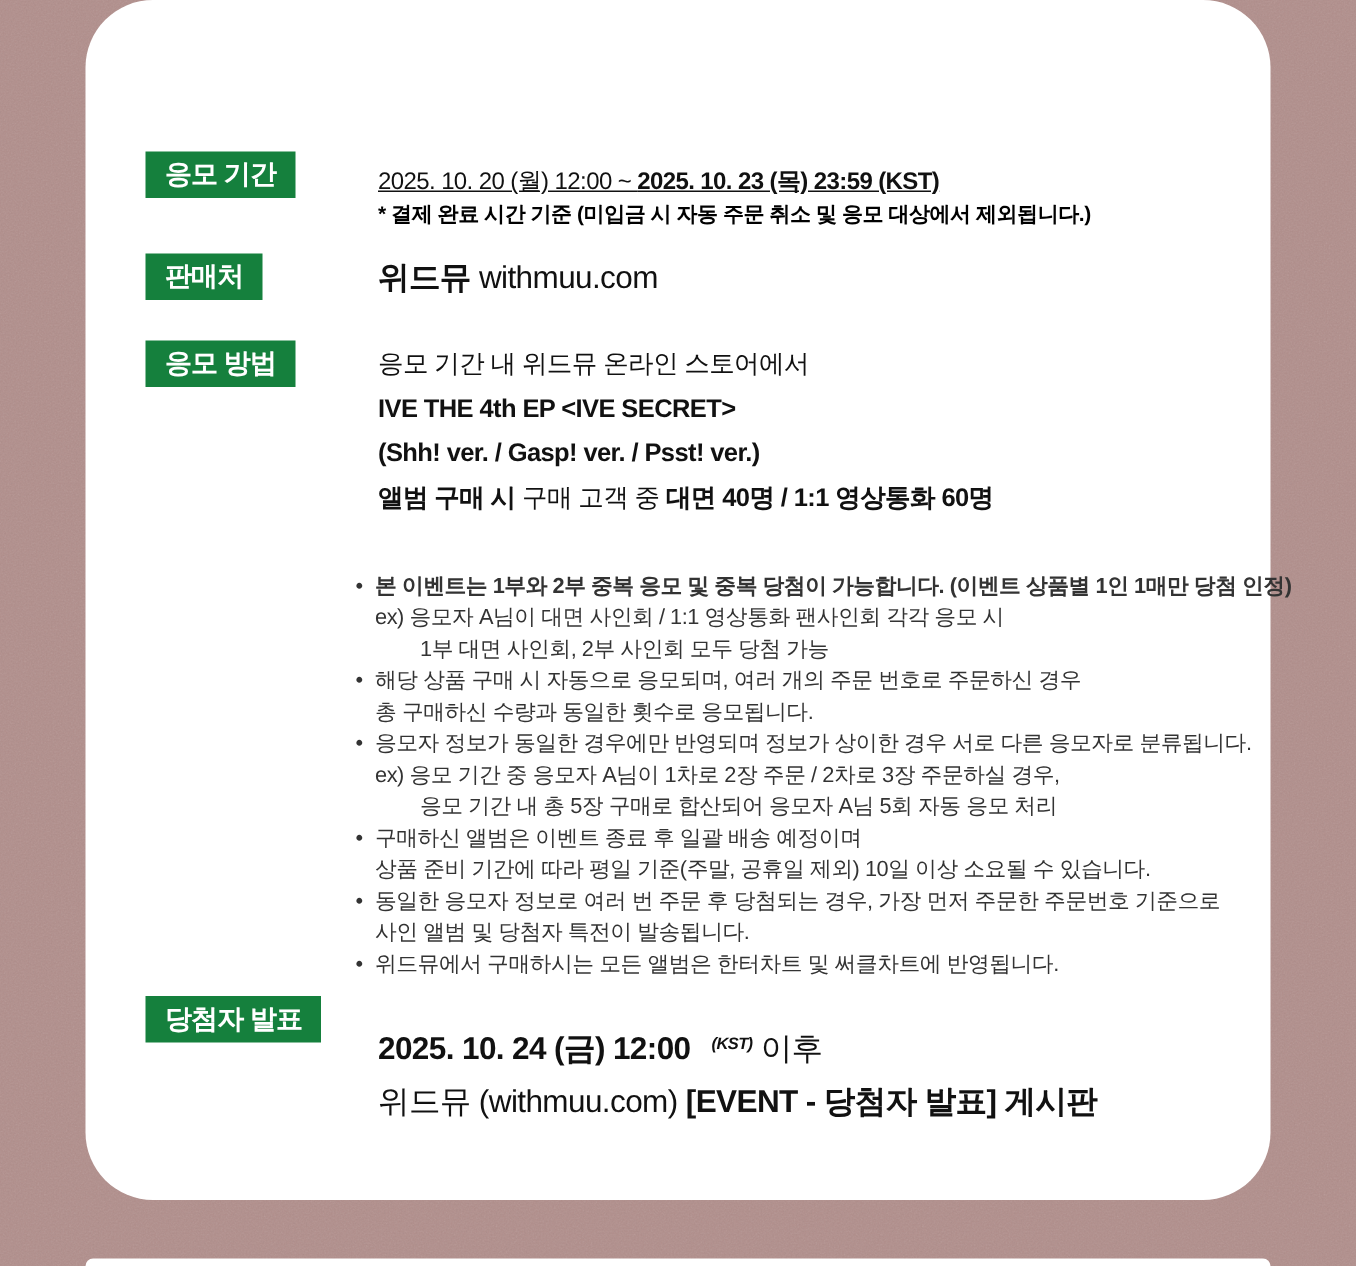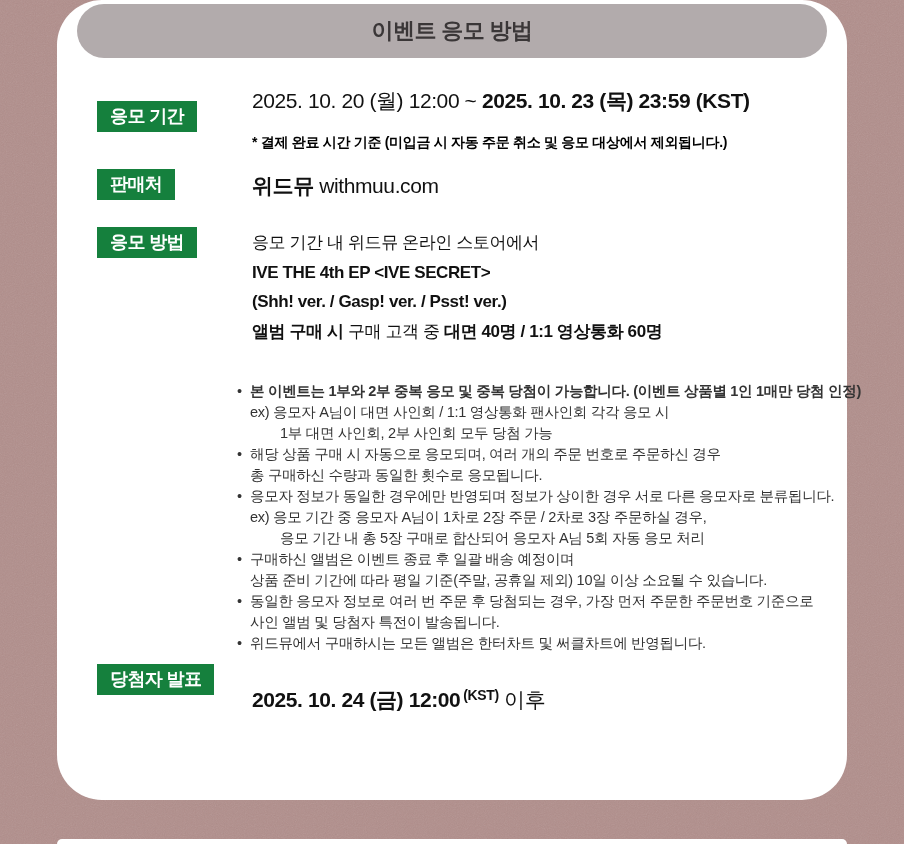--- a/index.html
+++ b/index.html
@@ -32,51 +32,48 @@
     font-size:18px;font-weight:700;letter-spacing:-0.6px;
     padding:0 13px;white-space:nowrap;
   }
   .badge-period{top:101px;}
   .badge-store{top:169px;}
   .badge-method{top:227px;}
   .badge-announce{top:664px;}
   .content{position:absolute;left:195px;color:#111;white-space:nowrap;letter-spacing:-0.4px;}
   .b{font-weight:800;}
   .m{font-weight:500;}
-  .period-line{top:87px;font-size:21px;line-height:28px;}
+  .period-line{top:108px;font-size:16px;line-height:28px;text-decoration:underline;}
   .period-note{top:132px;font-size:14px;line-height:20px;color:#000000;font-weight:700;letter-spacing:-0.3px;}
   .store-line{top:172px;font-size:21px;line-height:28px;}
   .method-lines{top:228px;font-size:17px;}
   .method-lines .line{line-height:29.5px;}
   .announce-lines{top:684px;font-size:21px;}
   .announce-lines .line{line-height:31px;}
-  .sup{font-size:14px;position:relative;top:-7px;margin-left:3px;}
+  .sup{font-size:11px;position:relative;top:-7px;margin-left:14px;font-style:italic;}
   .bullets{position:absolute;left:180px;top:381px;width:620px;font-size:14.5px;color:#333;letter-spacing:-0.3px;white-space:nowrap;}
   .note-line{line-height:21px;}
   .note-line .dot{display:inline-block;width:13px;}
   .ind1{padding-left:13px;}
   .ind2{padding-left:43px;}
   .bold{font-weight:700;}
 </style>
 </head>
 <body>
 
 <svg class="bg-noise" xmlns="http://www.w3.org/2000/svg">
   <filter id="grain">
     <feTurbulence type="fractalNoise" baseFrequency="0.9" numOctaves="2" stitchTiles="stitch"></feTurbulence>
     <feColorMatrix type="saturate" values="0"></feColorMatrix>
   </filter>
   <rect width="904" height="844" filter="url(#grain)"></rect>
 </svg>
 
 <div class="card">
 
-  <div class="header-pill">
-    <span class="header-title">이벤트 응모 방법</span>
-  </div>
 
   <div class="badge badge-period">응모 기간</div>
   <div class="content period-line"><span class="m">2025. 10. 20 (월) 12:00 ~ </span><span class="b">2025. 10. 23 (목) 23:59 (KST)</span></div>
   <div class="content period-note">* 결제 완료 시간 기준 (미입금 시 자동 주문 취소 및 응모 대상에서 제외됩니다.)</div>
 
   <div class="badge badge-store">판매처</div>
   <div class="content store-line"><span class="b">위드뮤 </span><span>withmuu.com</span></div>
 
   <div class="badge badge-method">응모 방법</div>
   <div class="content method-lines">
@@ -98,17 +95,18 @@
       <div class="note-line"><span class="dot">•</span><span>구매하신 앨범은 이벤트 종료 후 일괄 배송 예정이며</span></div>
       <div class="note-line ind1"><span>상품 준비 기간에 따라 평일 기준(주말, 공휴일 제외) 10일 이상 소요될 수 있습니다.</span></div>
       <div class="note-line"><span class="dot">•</span><span>동일한 응모자 정보로 여러 번 주문 후 당첨되는 경우, 가장 먼저 주문한 주문번호 기준으로</span></div>
       <div class="note-line ind1"><span>사인 앨범 및 당첨자 특전이 발송됩니다.</span></div>
       <div class="note-line"><span class="dot">•</span><span>위드뮤에서 구매하시는 모든 앨범은 한터차트 및 써클차트에 반영됩니다.</span></div>
     </div>
 
   <div class="badge badge-announce">당첨자 발표</div>
   <div class="content announce-lines">
       <div class="line"><span class="b">2025. 10. 24 (금) 12:00</span><span class="b sup">(KST)</span><span> 이후</span></div>
+      <div class="line"><span>위드뮤 (withmuu.com) </span><span class="b">[EVENT - 당첨자 발표] 게시판</span></div>
     </div>
 
 </div>
 
 <div class="next-card"></div>
 
 </body></html>

